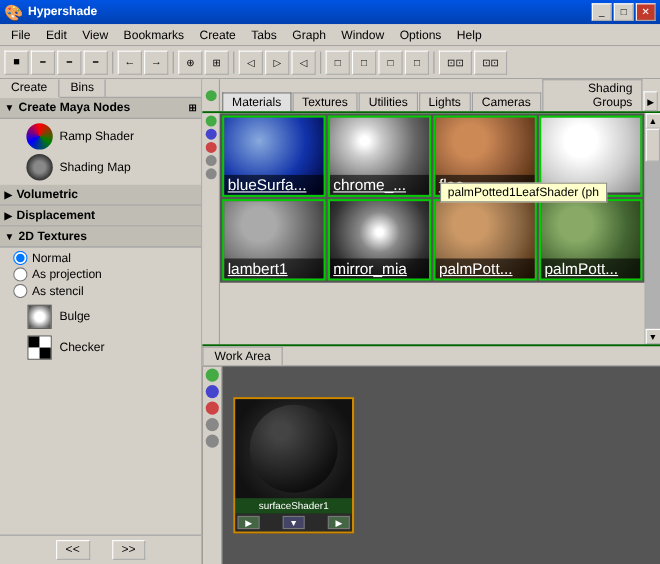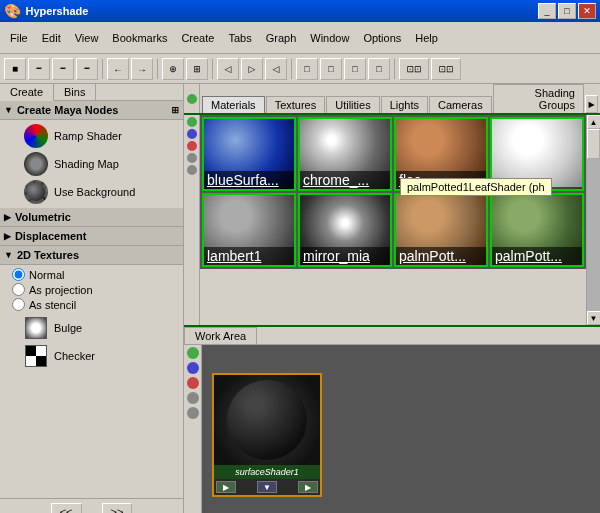--- a/index.html
+++ b/index.html
@@ -24,21 +24,21 @@
     }
     .title-btn.close { background: #c0392b; color: white; }
 
     
     .menu-bar {
       background: #d4d0c8;
       border-bottom: 1px solid #a0a0a0;
       display: flex;
       padding: 2px 4px;
       gap: 2px;
-      height: 32px;
+      height: 20px;
       align-items: center;
     }
     .menu-item {
       padding: 1px 6px;
       cursor: pointer;
       font-size: 11px;
     }
 
     
     .toolbar {
@@ -381,21 +381,20 @@
       border-radius: 50%;
       background: radial-gradient(circle at 35% 30%, #444 10%, #111 70%, #000 100%);
     }
 
     .node-label {
       background: #1a4a1a;
       color: white;
       font-size: 9px;
       padding: 2px 20px;
       text-align: center;
-      font-style: italic;
     }
 
     .node-footer {
       display: flex;
       background: #2a2a2a;
       justify-content: space-between;
       padding: 2px;
     }
     .node-btn {
       width: 20px; height: 12px;
@@ -529,24 +528,20 @@
 
       <div class="section-items">
         <div class="shader-item">
           <div class="shader-icon ramp"></div>
           <span>Ramp Shader</span>
         </div>
         <div class="shader-item">
           <div class="shader-icon shading-map"></div>
           <span>Shading Map</span>
         </div>
-        <div class="shader-item">
-          <div class="shader-icon use-bg"></div>
-          <span>Use Background</span>
-        </div>
       </div>
 
       <div class="section-header">
         <span class="section-arrow">▶</span>
         <span>Volumetric</span>
       </div>
 
       <div class="section-header">
         <span class="section-arrow">▶</span>
         <span>Displacement</span>

